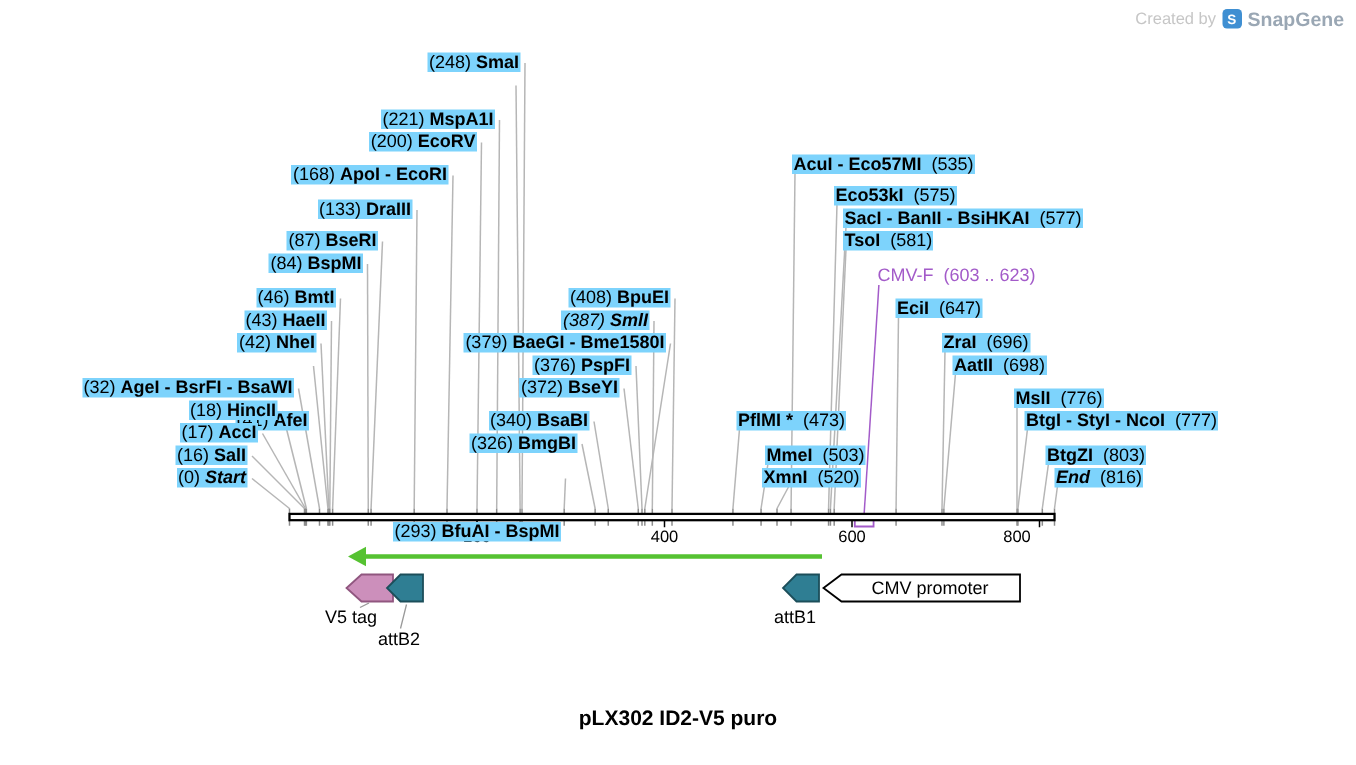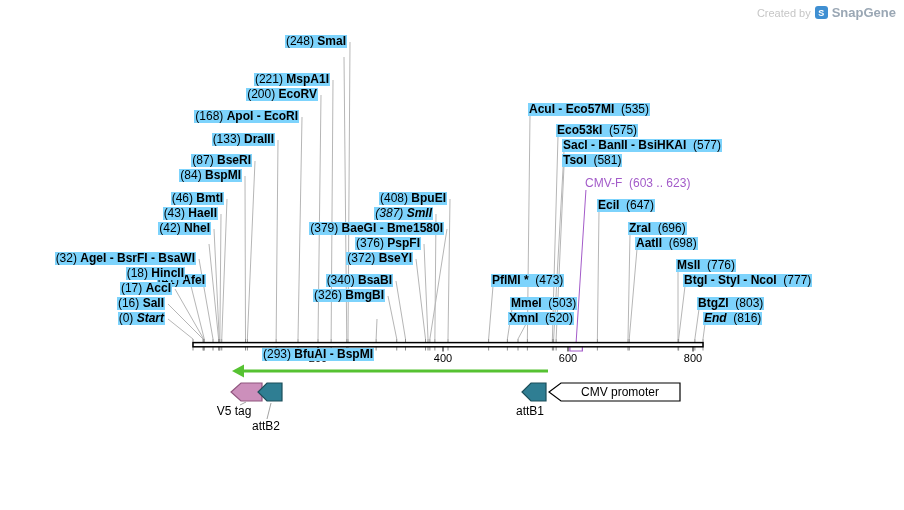--- a/index.html
+++ b/index.html
@@ -128,24 +128,25 @@
     <span class="wm-brand">SnapGene</span>
   </div>
 
   <div class="primer" style="left: 584px; top: 177px; color: rgb(163, 91, 201);"><span>CMV-F</span><span>  (603 .. 623)</span></div>
 
   <div class="flabel" style="left:234px;top:405px">V5 tag</div>
   <div class="flabel" style="left:266px;top:420px">attB2</div>
   <div class="flabel" style="left:530px;top:405px">attB1</div>
   <div class="cmvtxt">CMV promoter</div>
 
+  <div class="title">pLX302 ID2-V5 puro</div>
 <div class="tickn" style="left: 318px; top: 352px;">200</div>
     <div class="tickn" style="left: 443px; top: 352px;">400</div>
     <div class="tickn" style="left: 568px; top: 352px;">600</div>
-    <div class="tickn" style="left: 693px; top: 352px;">800</div>
+    <div class="tickn" style="left: 678px; top: 352px;">800</div>
     <div class="lbl" style="top: 35px; right: 557px;"><span>(248) </span><b>SmaI</b></div>
     <div class="lbl" style="top: 73px; right: 574px;"><span>(221) </span><b>MspA1I</b></div>
     <div class="lbl" style="top: 88px; right: 586px;"><span>(200) </span><b>EcoRV</b></div>
     <div class="lbl" style="top: 110px; right: 605px;"><span>(168) </span><b>ApoI - EcoRI</b></div>
     <div class="lbl" style="top: 133px; right: 629px;"><span>(133) </span><b>DraIII</b></div>
     <div class="lbl" style="top: 154px; right: 652px;"><span>(87) </span><b>BseRI</b></div>
     <div class="lbl" style="top: 169px; right: 662px;"><span>(84) </span><b>BspMI</b></div>
     <div class="lbl" style="top: 192px; right: 680px;"><span>(46) </span><b>BmtI</b></div>
     <div class="lbl" style="top: 207px; right: 686px;"><span>(43) </span><b>HaeII</b></div>
     <div class="lbl" style="top: 222px; right: 693px;"><span>(42) </span><b>NheI</b></div>

